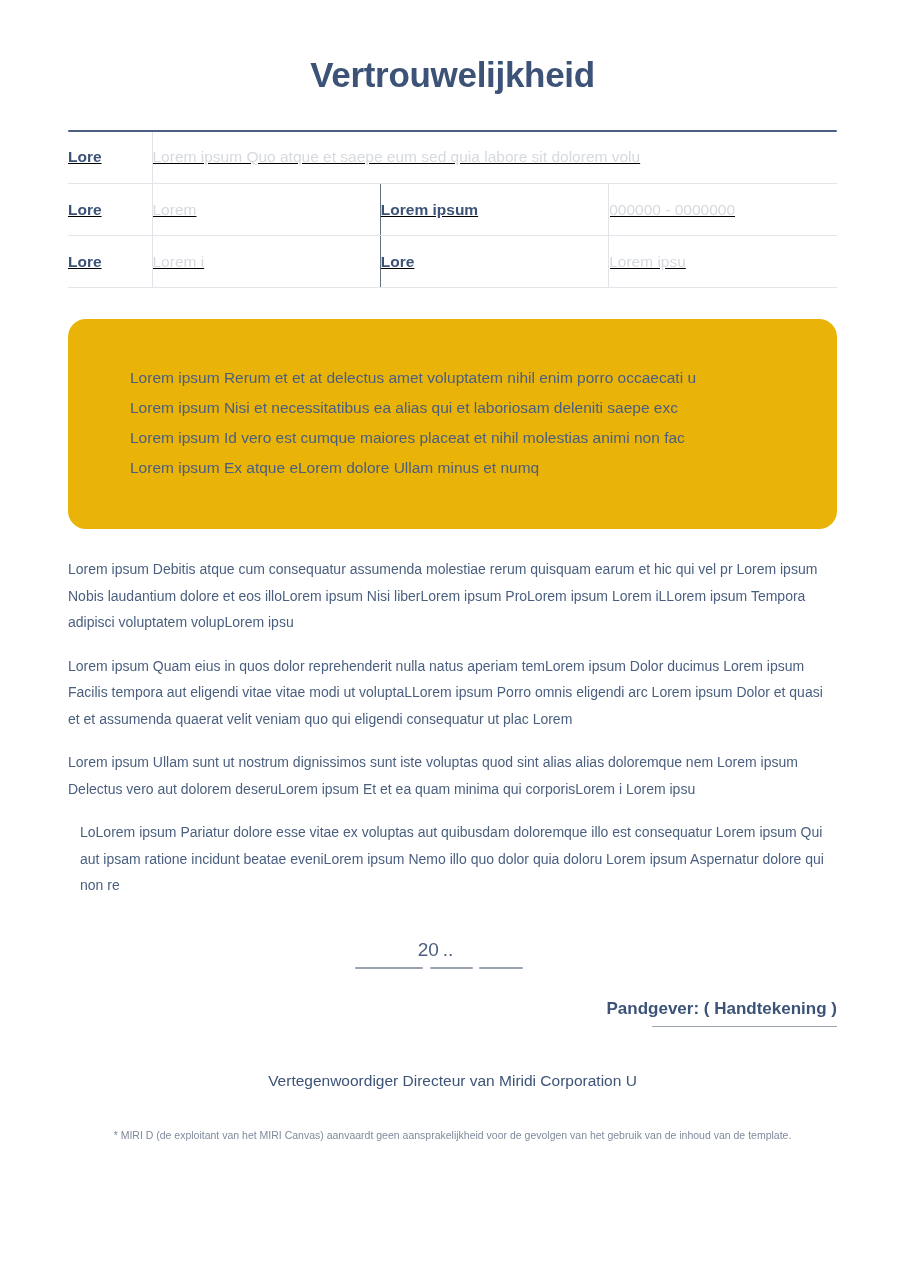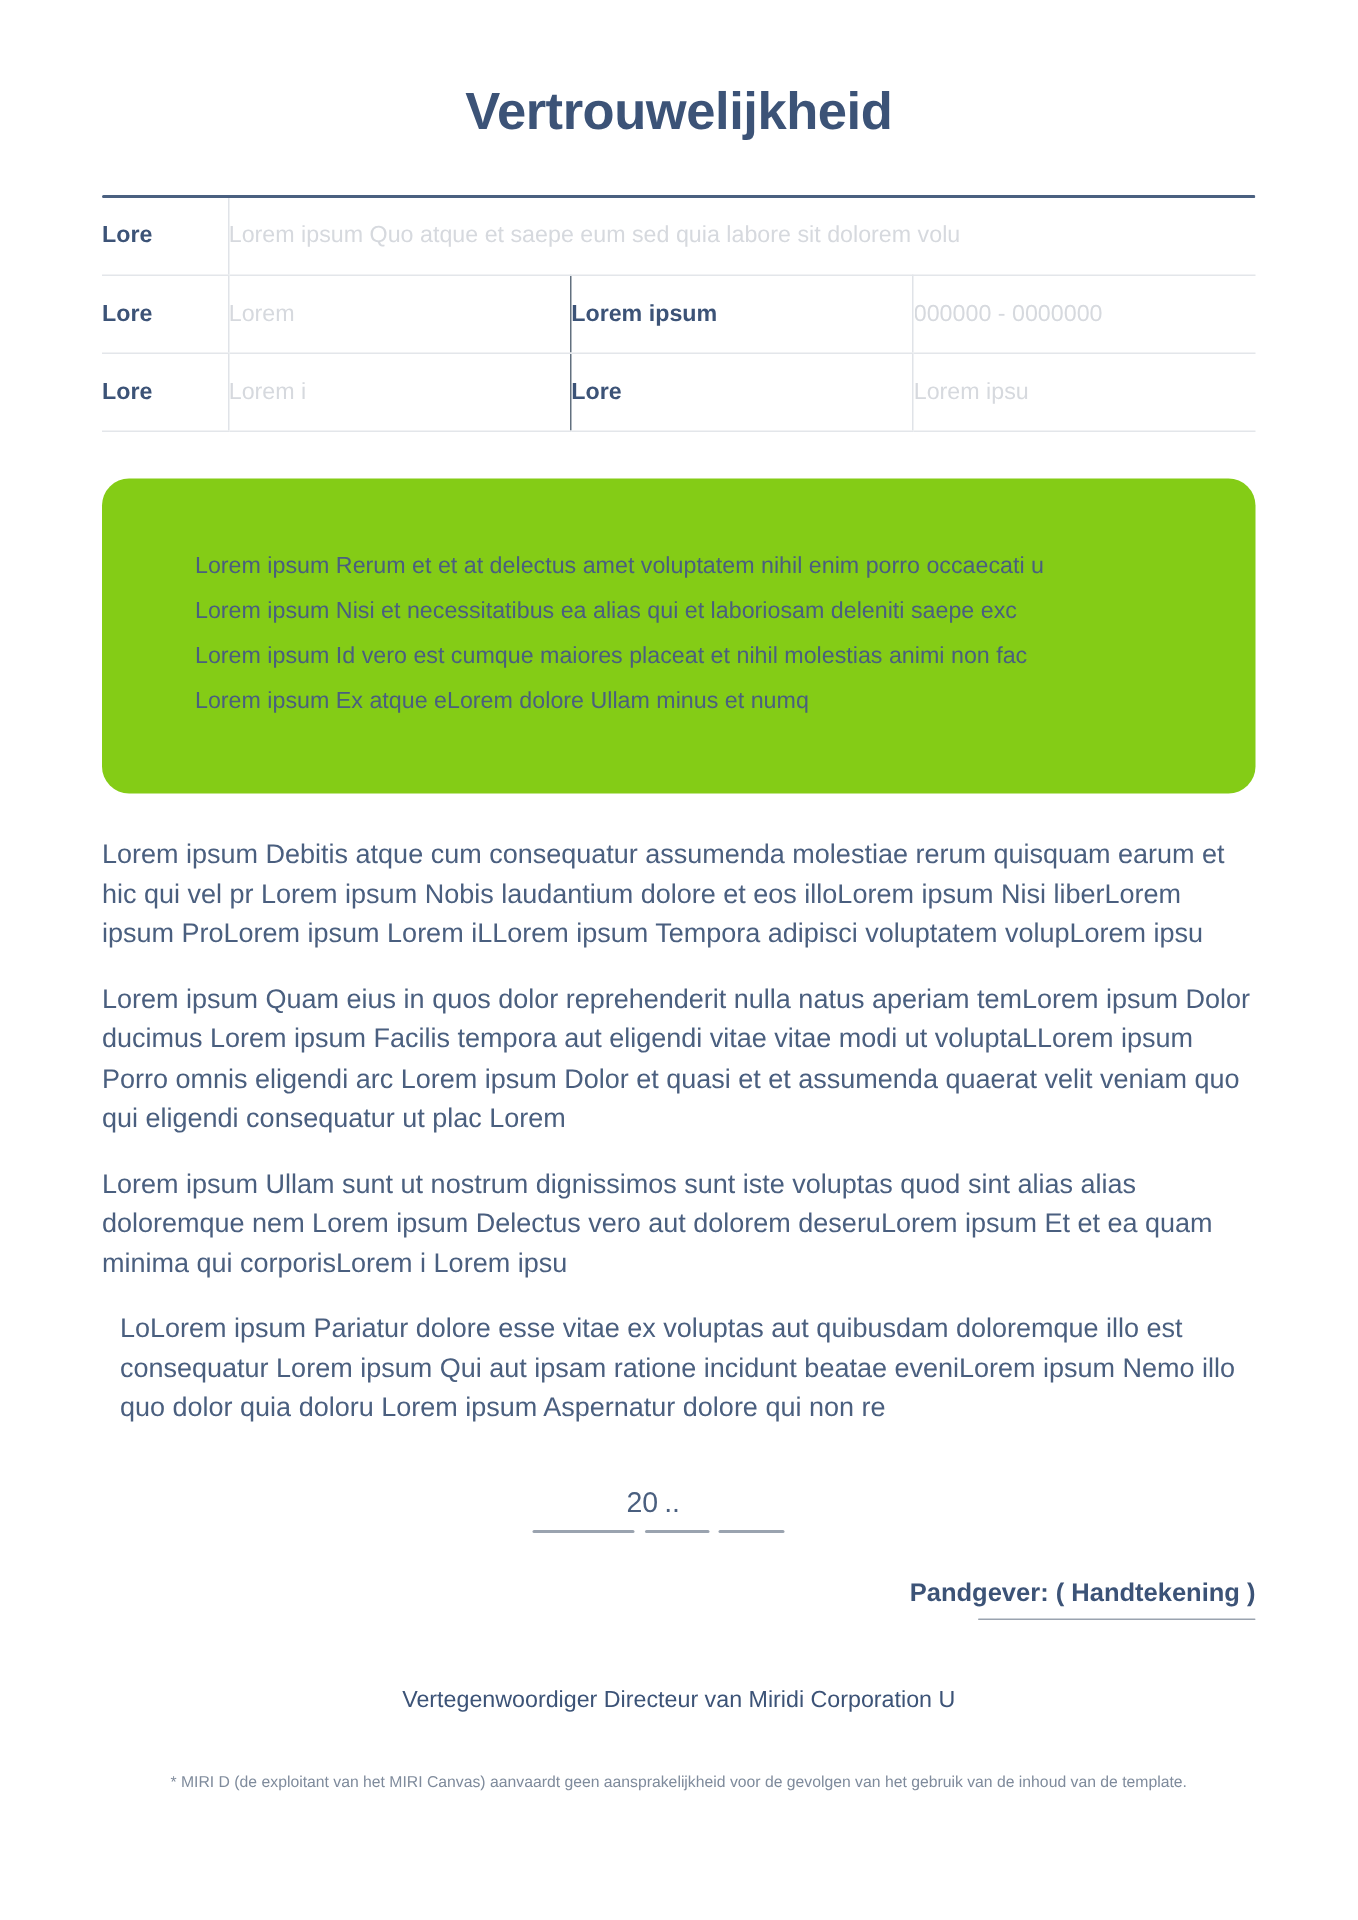--- a/index.html
+++ b/index.html
@@ -44,21 +44,21 @@
     width: 100%;
   }
 
   
   .form-table {
     width: 100%;
     border-collapse: collapse;
     table-layout: fixed;
   }
 
-  .form-table tr { height: 52px; }
+  .form-table tr { height: 52px; text-decoration: underline; }
 
   .form-table td {
     border-bottom: 1px solid #e3e6ea;
     vertical-align: middle;
     padding: 0;
   }
 
   .cell-label {
     color: #3c5377;
     font-size: 15.5px;
@@ -89,37 +89,37 @@
     font-size: 15.5px;
     font-weight: bold;
     padding-left: 13px;
     border-left: 1.7px solid #62707f;
     white-space: nowrap;
   }
 
   
   .highlight-box {
     margin-top: 31px;
-    background: #84cc16;
+    background: #eab308;
     padding: 44px 62px 46px 62px;
   }
 
   .highlight-line {
     color: #4a5f7f;
     font-size: 15.5px;
     line-height: 30px;
     white-space: nowrap;
   }
 
   
   .body-block { margin-top: 27px; }
 
   .body-para {
     color: #4a5f7f;
-    font-size: 18px;
+    font-size: 14px;
     line-height: 26.5px;
     margin-bottom: 17px;
   }
   .body-para:last-child { margin-bottom: 0; margin-left: 12px; }
 
   
   .date-row {
     margin-top: 38px;
     display: flex;
     justify-content: center;

